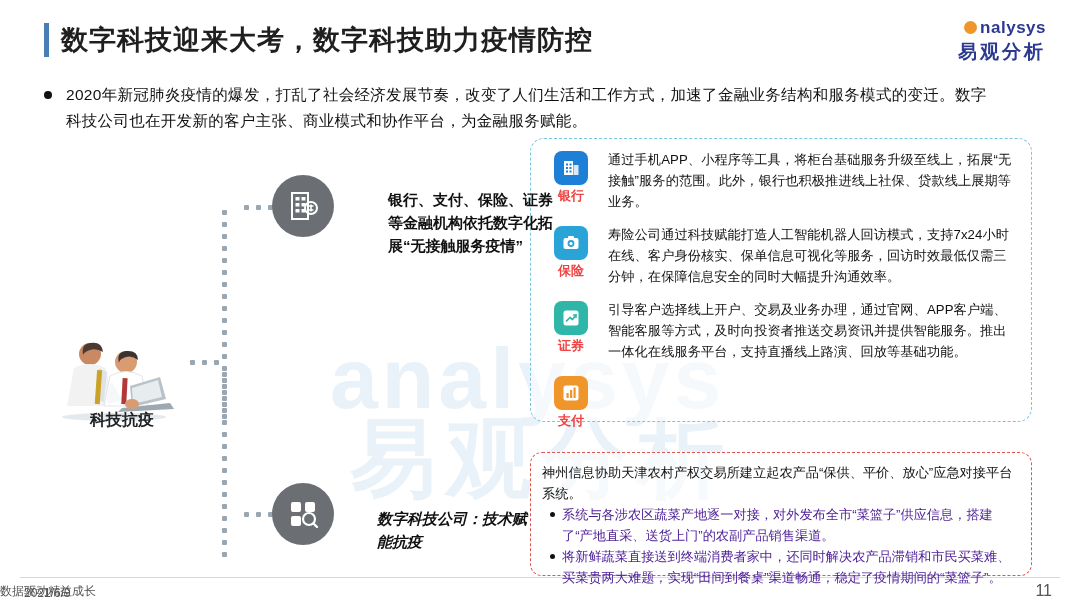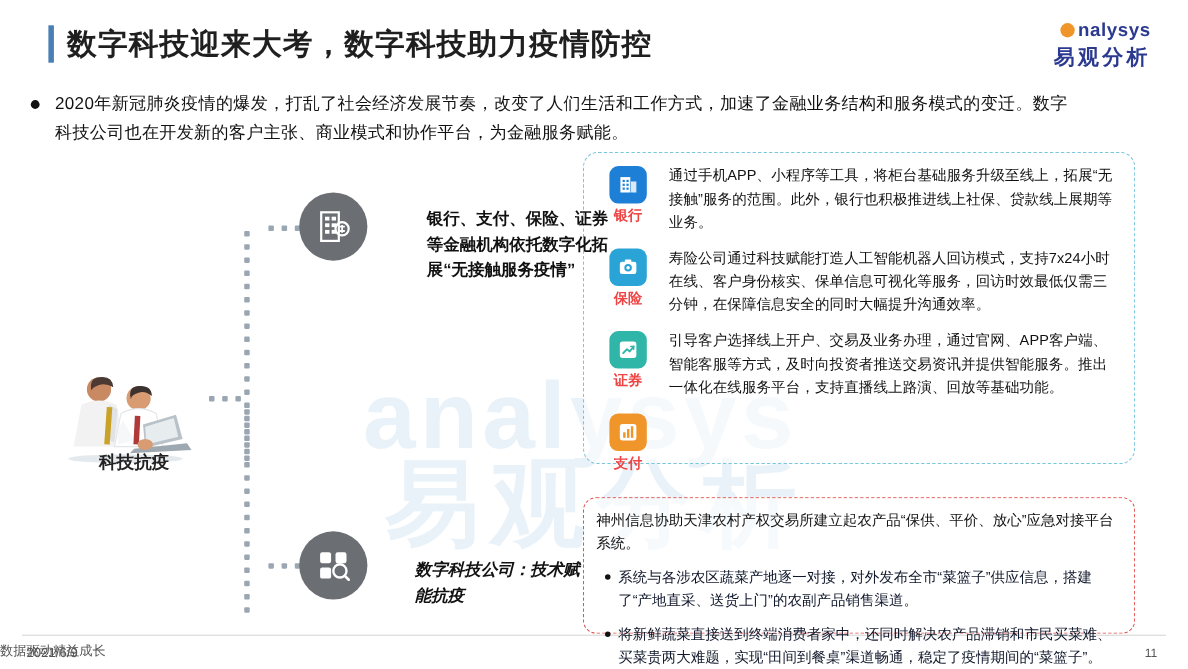--- a/index.html
+++ b/index.html
@@ -86,21 +86,21 @@
     font-size: 19px;
     color: #2b3990;
     font-weight: bold;
     letter-spacing: 3px;
     margin-top: 1px;
   }
 
   
   .lead {
     position: absolute;
-    left: 28px;
+    left: 44px;
     top: 82px;
     width: 950px;
     display: flex;
     z-index: 3;
   }
   .lead-bullet {
     width: 8px;
     height: 8px;
     border-radius: 50%;
     background: #111;
@@ -259,22 +259,22 @@
   }
   .bottom-intro {
     font-size: 13.2px;
     line-height: 21px;
     color: #111;
   }
   .bottom-li {
     display: flex;
     font-size: 13.2px;
     line-height: 21px;
-    color: #0f172a;
-    margin-top: 10px;
+    color: #4c1d95;
+    margin-top: 0;
   }
   .bottom-li .b {
     width: 5px;
     height: 5px;
     border-radius: 50%;
     background: #111;
     flex: none;
     margin: 8px 7px 0 8px;
   }
 
@@ -302,21 +302,21 @@
     bottom: 8px;
     text-align: left;
     font-size: 12px;
     color: #555;
     z-index: 3;
   }
   .footer-page {
     position: absolute;
     right: 28px;
     bottom: 8px;
-    font-size: 11px;
+    font-size: 16px;
     color: #555;
     z-index: 3;
   }
 </style>
 </head>
 <body>
 
 <div class="watermark">
   <span>analysys</span>
   <span class="wm2">易观分析</span>

